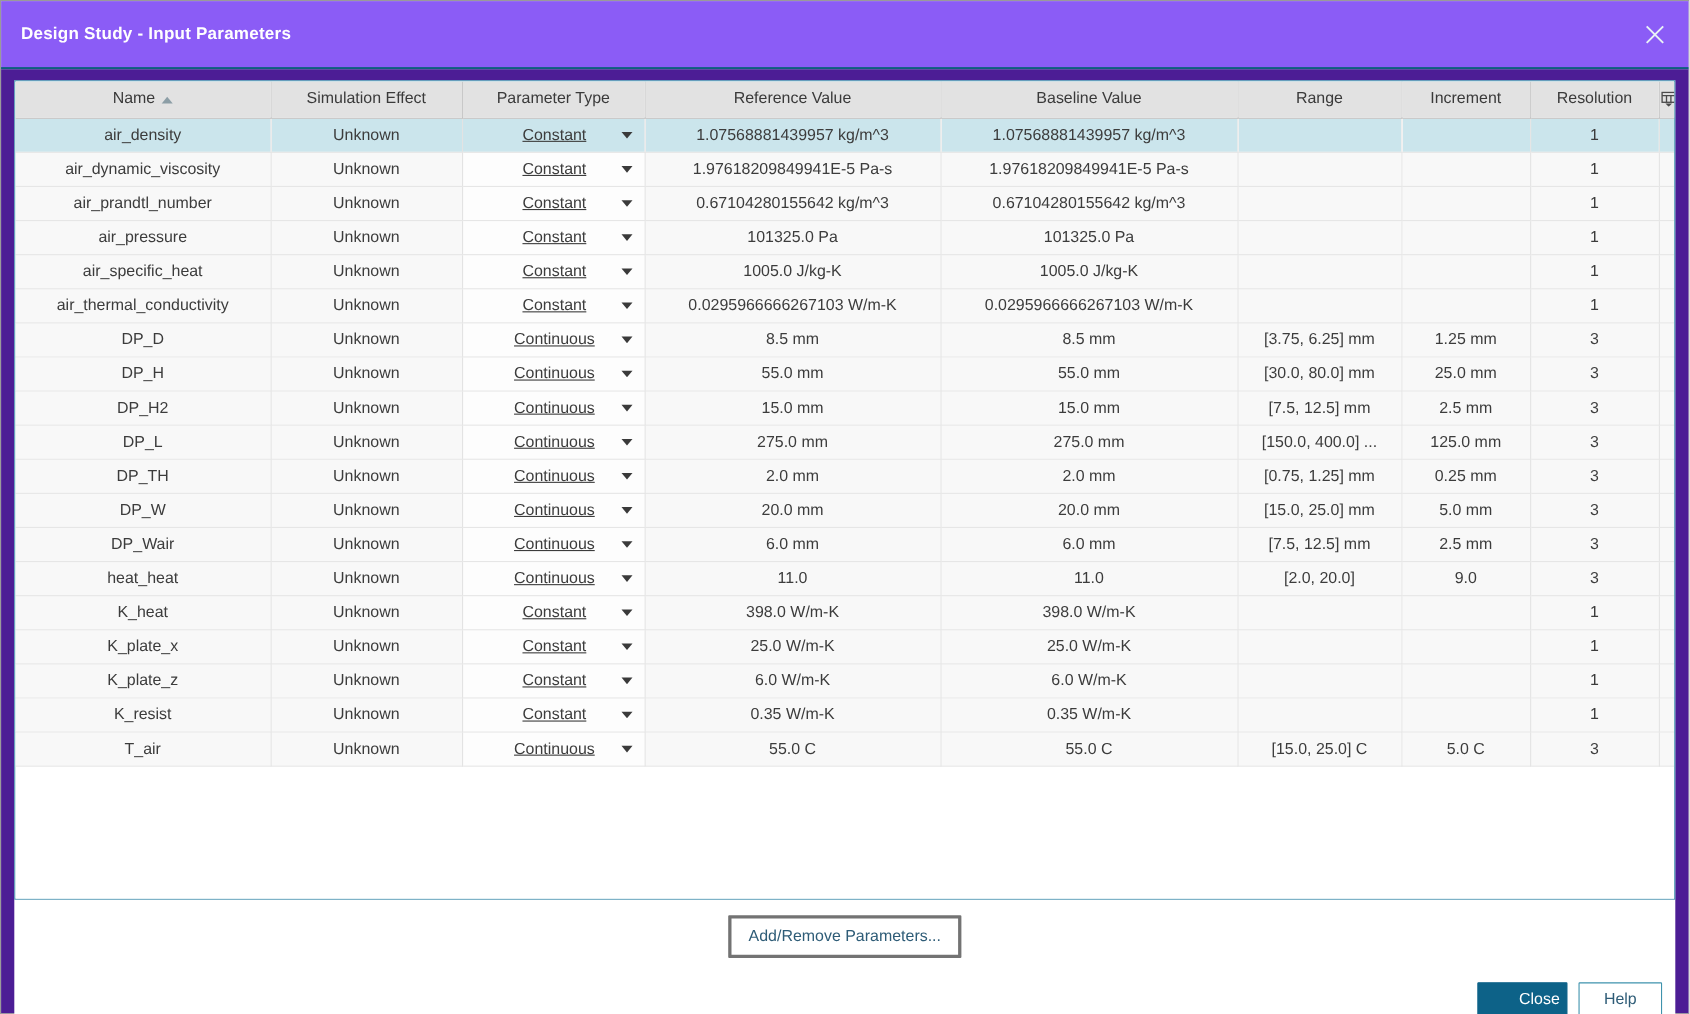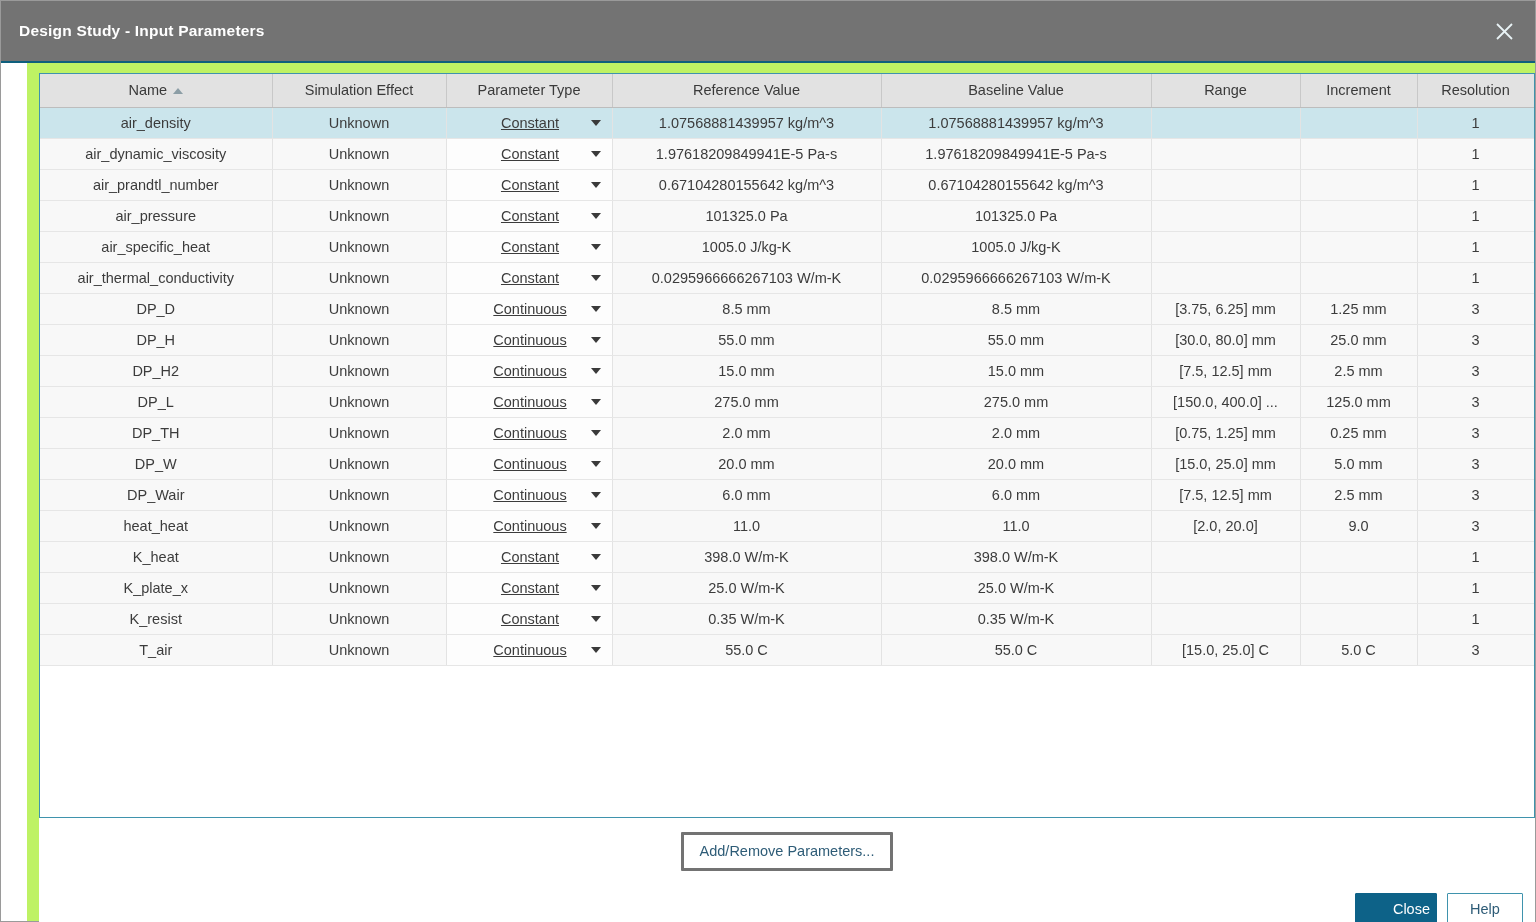--- a/index.html
+++ b/index.html
@@ -16,21 +16,21 @@
     width: 1536px; height: 922px;
     background: #ffffff;
     display: flex;
     flex-direction: column;
     border: 1px solid #9a9a9a;
   }
   
   #titlebar {
     height: 62px;
     min-height: 62px;
-    background: #737373;
+    background: #8b5cf6;
     display: flex;
     align-items: center;
     justify-content: space-between;
     padding: 0 14px 0 18px;
     border-bottom: 2px solid #0e5f7d;
   }
   #titlebar .title {
     color: #ffffff;
     font-size: 15.5px;
     font-weight: bold;
@@ -40,26 +40,25 @@
     width: 34px; height: 34px;
     display: flex; align-items: center; justify-content: center;
     cursor: pointer;
     color: #e9f3f6;
   }
   #close-x svg { display:block; }
 
   
   #body {
     flex: 1;
-    background: #bef264;
-    padding: 10px 0 0 12px;
+    background: #4c1d95;
+    padding: 10px 12px 0 12px;
     display: flex;
     flex-direction: column;
     min-height: 0;
-    margin-left: 26px;
   }
   #table-frame {
     border: 1px solid #3f93ad;
     background: #ffffff;
     flex: 0 0 auto;
     height: 745px;
     display: flex;
     flex-direction: column;
     overflow: hidden;
   }
@@ -511,20 +510,36 @@
                   </div>
                 </td>
                 <td>25.0 W/m-K</td>
                 <td>25.0 W/m-K</td>
                 <td></td>
                 <td></td>
                 <td>1</td>
                 <td class="pad-col"></td>
               </tr>
               <tr>
+                <td>K_plate_z</td>
+                <td>Unknown</td>
+                <td class="ptype-cell">
+                  <div class="ptype-wrap">
+                    <span class="ptype-label">Constant</span>
+                    <span class="caret-down"></span>
+                  </div>
+                </td>
+                <td>6.0 W/m-K</td>
+                <td>6.0 W/m-K</td>
+                <td></td>
+                <td></td>
+                <td>1</td>
+                <td class="pad-col"></td>
+              </tr>
+              <tr>
                 <td>K_resist</td>
                 <td>Unknown</td>
                 <td class="ptype-cell">
                   <div class="ptype-wrap">
                     <span class="ptype-label">Constant</span>
                     <span class="caret-down"></span>
                   </div>
                 </td>
                 <td>0.35 W/m-K</td>
                 <td>0.35 W/m-K</td>

